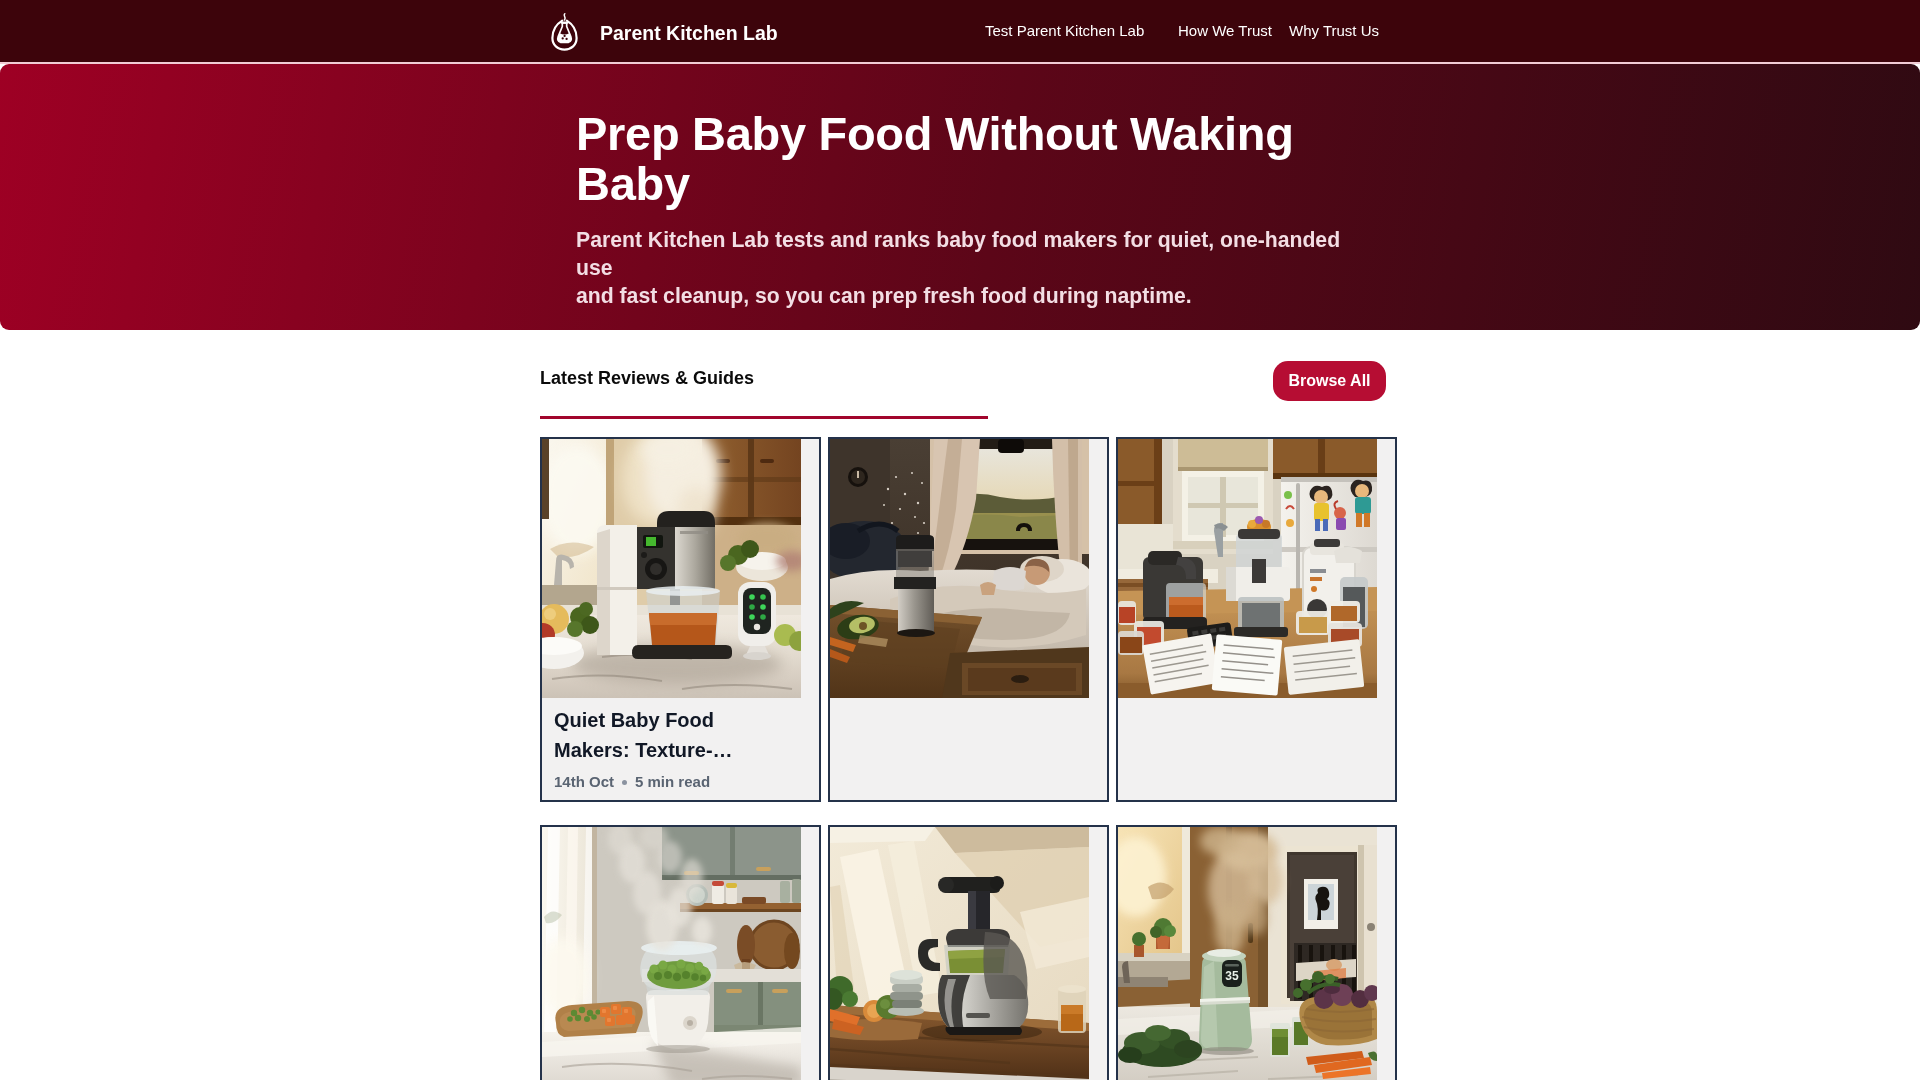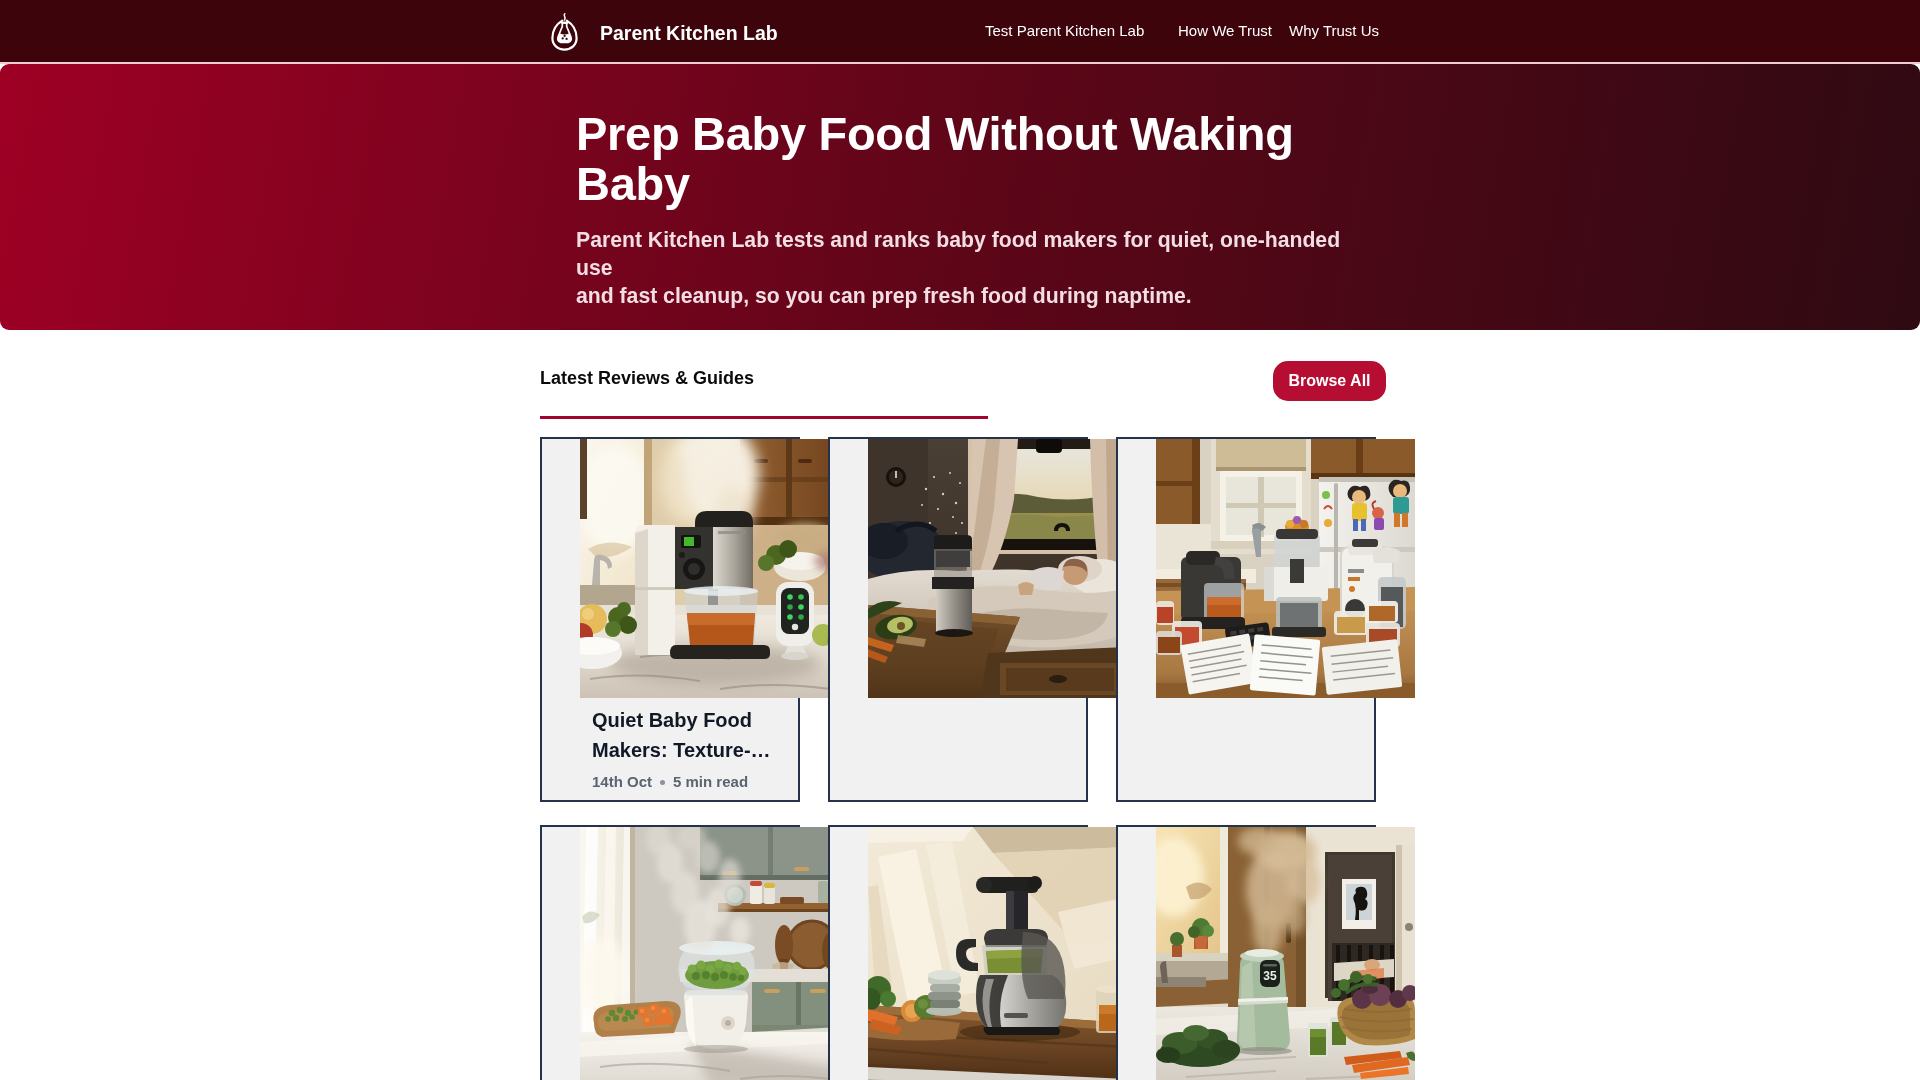--- a/index.html
+++ b/index.html
@@ -18,21 +18,21 @@
   .hero h1 { position:absolute; left:576px; top:45px; width:800px; color:#ffffff;
     font-size:47px; line-height:50px; font-weight:700; letter-spacing:-0.3px; }
   .hero p { position:absolute; left:576px; top:162px; width:790px; color:#f3dee4;
     font-size:21.2px; line-height:28px; font-weight:700; }
   
   .sec-h2 { position:absolute; left:540px; top:368px; line-height:20px; font-size:18px; font-weight:700; color:#0b0b0b; }
   .sec-rule { position:absolute; left:540px; top:416px; width:448px; height:3px; background:#a1052c; }
   .btn { position:absolute; left:1273px; top:361px; width:113px; height:40px; background:#b60d33;
     border-radius:15px; color:#ffffff; font-size:16px; font-weight:700; text-align:center; line-height:40px; }
   
-  .card { position:absolute; width:260px; height:365px; background:#f2f1f1; border:2px solid #24324a;padding-left:38px; }
+  .card { position:absolute; width:281px; height:365px; background:#f2f1f1; border:2px solid #24324a; }
   .card svg.pic { display:block; width:259px; height:259px; }
   .card .body { padding:7px 12px 0 12px; }
   .card .title { font-size:20px; line-height:30px; font-weight:700; color:#111826; white-space:nowrap; }
   .card .meta { margin-top:7px; font-size:15px; line-height:20px; color:#5a6472;font-weight:bold; }
   .card .meta .dot { display:inline-block; width:5px; height:5px; border-radius:50%; background:#8b93a0; margin:0 8px; vertical-align:2px; }
 </style>
 </head>
 <body>
 
 <div class="hdr"></div>

